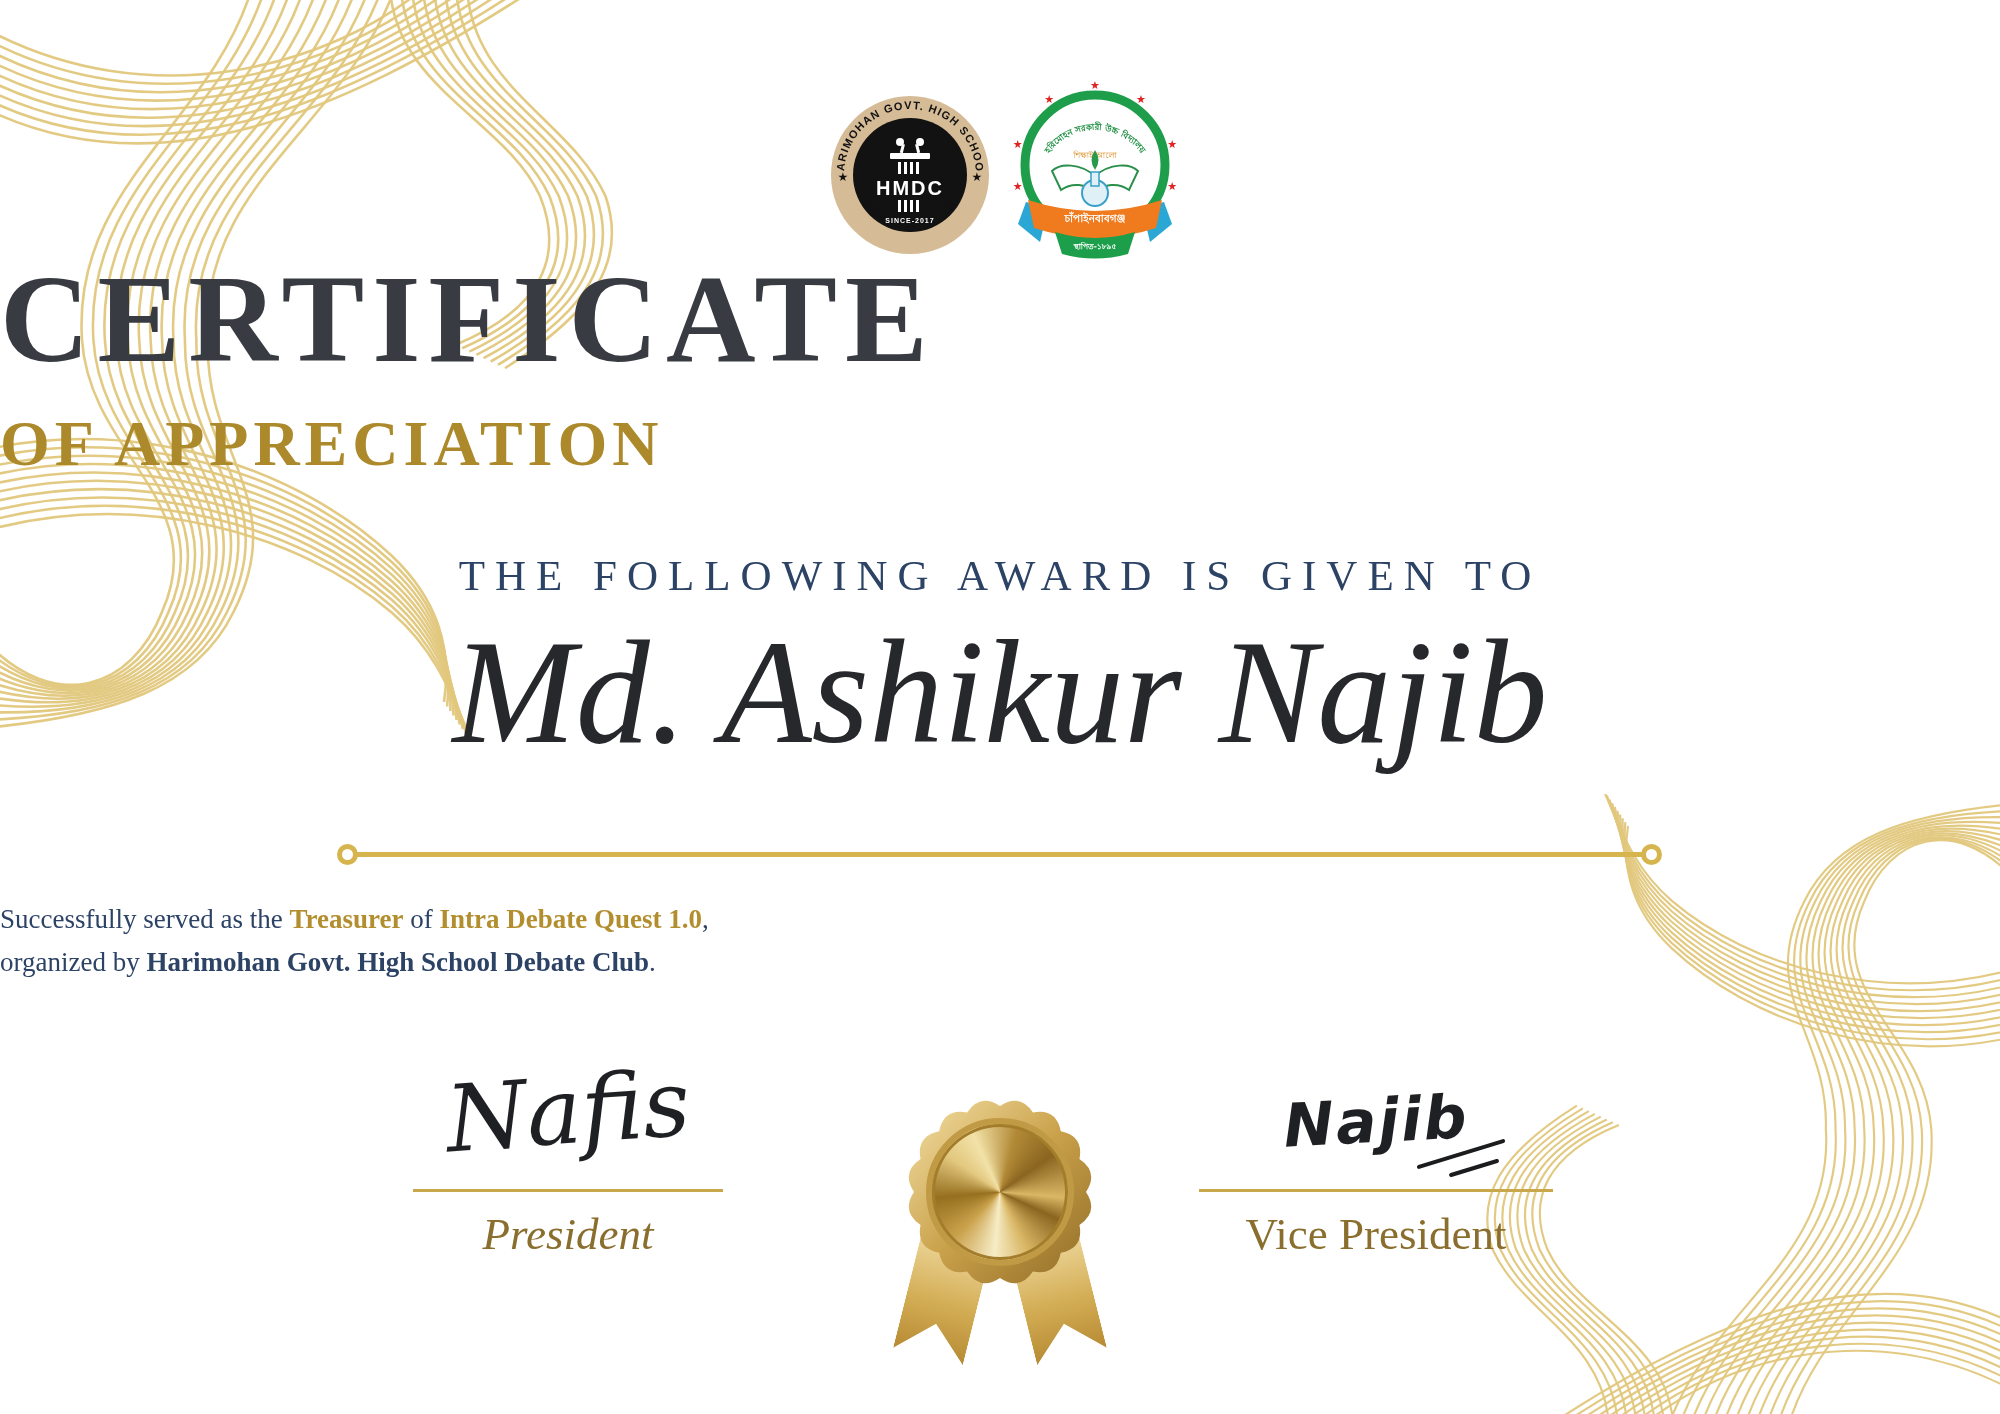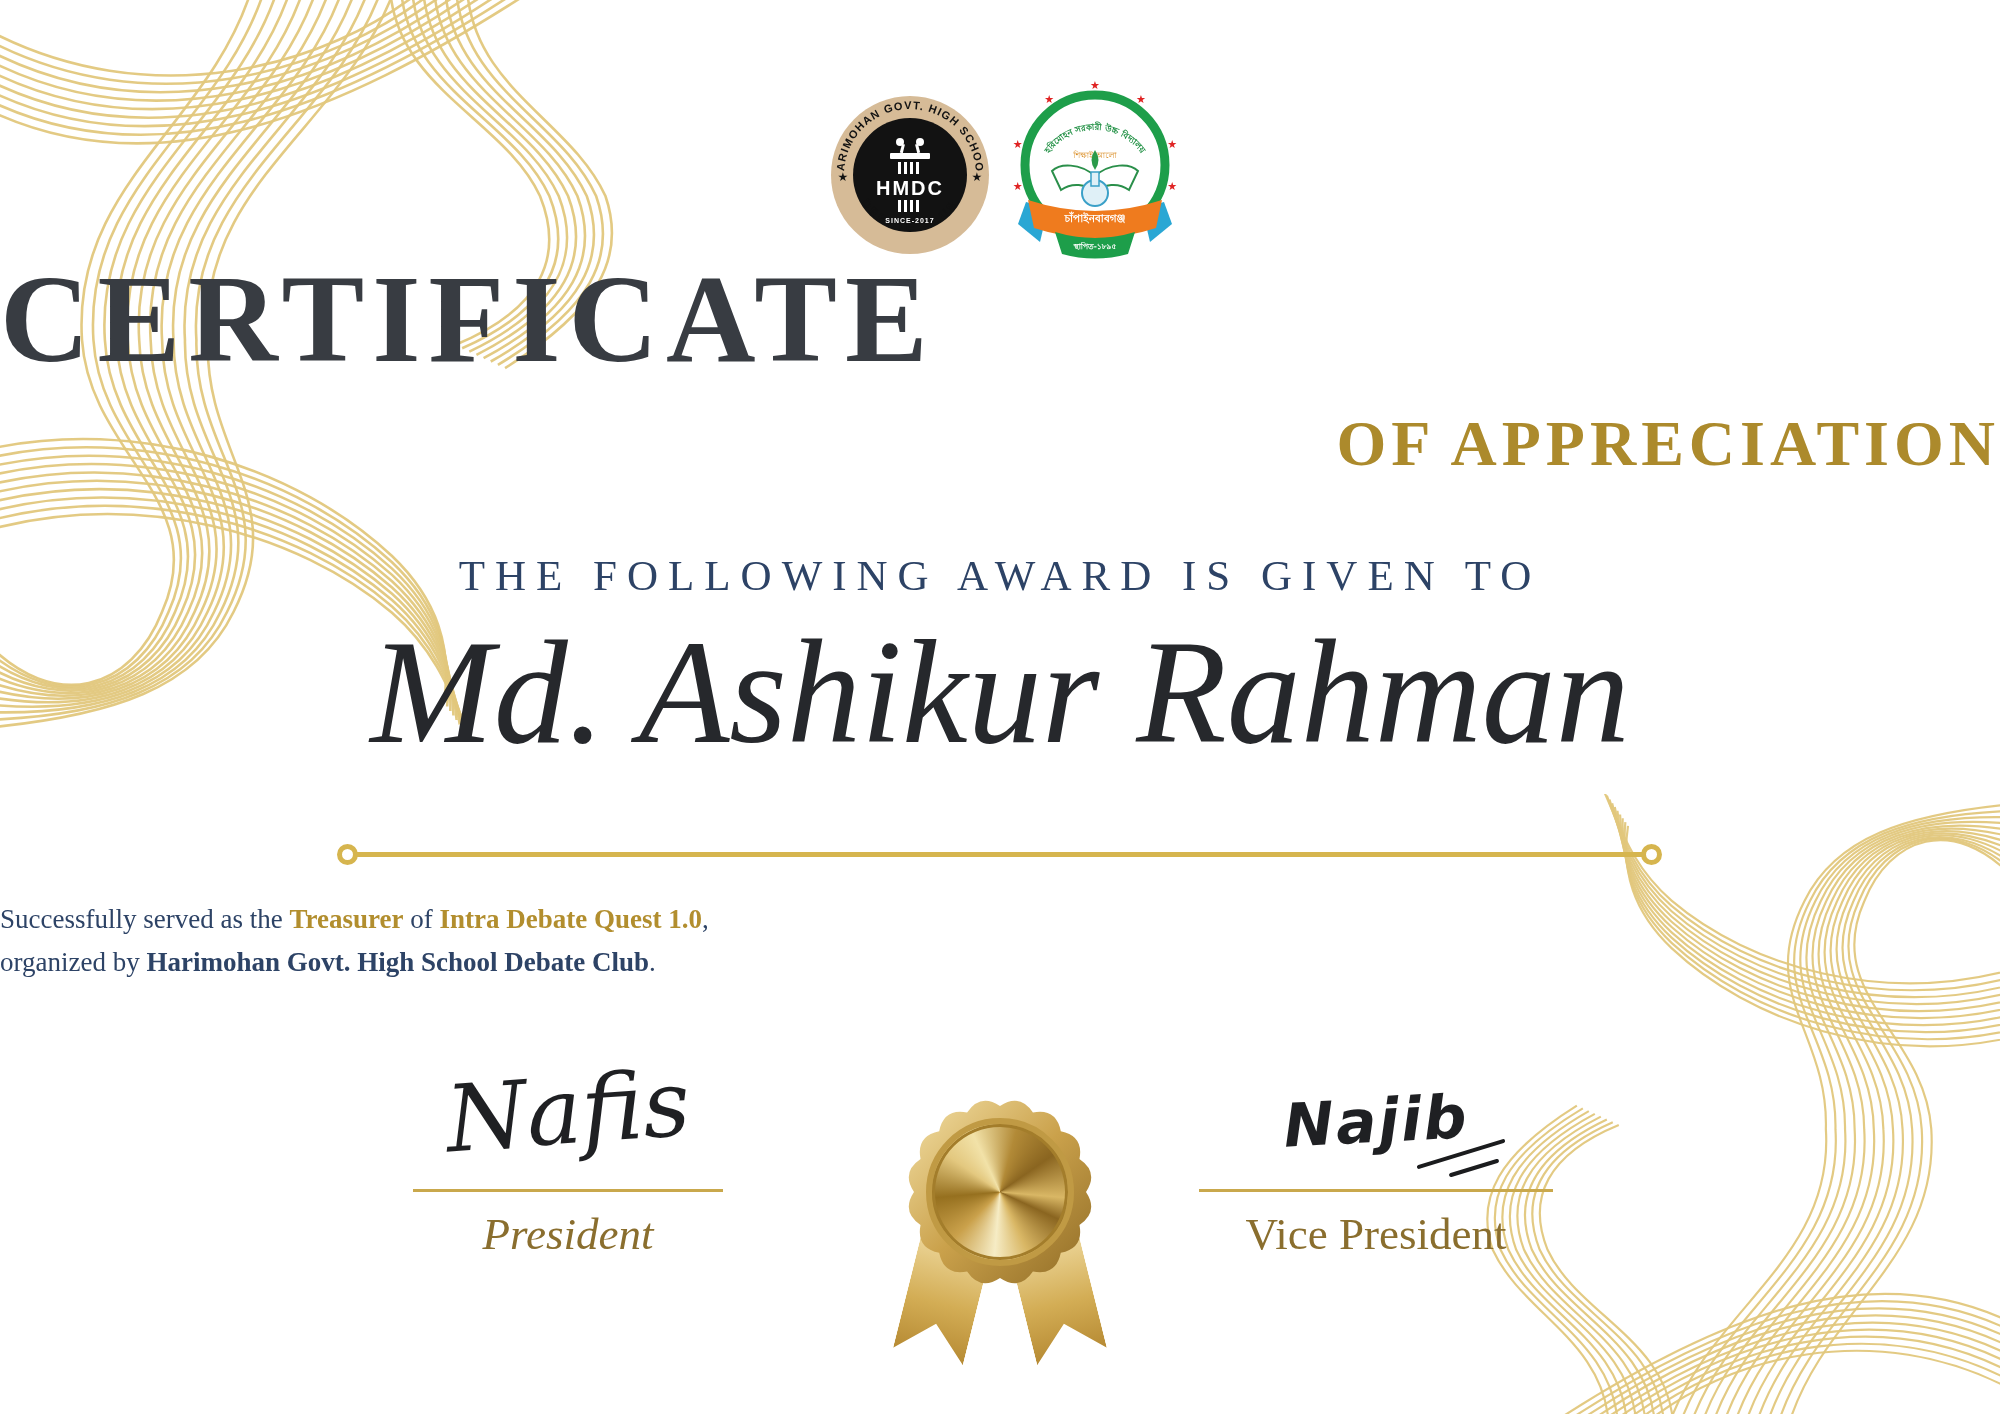--- a/index.html
+++ b/index.html
@@ -10,21 +10,21 @@
   .wave-svg path{fill:none;stroke:#e2c77c;stroke-width:2.6px;stroke-opacity:.95;}
   #waves-tl{top:0;left:0;}
   #waves-br{bottom:0;right:0;transform:rotate(180deg);}
   
   .logo{position:absolute;}
   #hmdc-logo{left:830px;top:95px;}
   #school-logo{left:1010px;top:80px;}
   
   .title{position:absolute;top:258px;left:0;width:100%;
          font-size:124px;font-weight:bold;letter-spacing:8px;color:#383c42;line-height:1;}
-  .subtitle{position:absolute;top:412px;left:0;width:100%;text-align:right;
+  .subtitle{position:absolute;top:412px;left:0;width:100%;text-align:left;
          font-size:64px;font-weight:bold;letter-spacing:5px;color:#ac8a2c;line-height:1;}
   .intro{position:absolute;top:554px;left:0;width:100%;text-align:center;
          font-size:43px;letter-spacing:10px;color:#2d4366;line-height:1;}
   .recipient{position:absolute;top:596px;left:0;width:100%;text-align:center;
          font-size:148px;font-style:italic;color:#26282c;line-height:1.3;
          font-family:"Liberation Serif", serif;}
   
   .divider{position:absolute;top:852px;left:356px;width:1288px;height:5px;background:#d6b54e;}
   .divider-ring{position:absolute;top:844px;width:11px;height:11px;border:5px solid #d6b54e;
          border-radius:50%;background:#fff;}
@@ -218,21 +218,21 @@
     <path d="M 18 120 Q 85 142 152 120 L 146 148 Q 85 168 24 148 Z" fill="#ef7b1e"></path>
     <text x="85" y="142" font-family="DejaVu Sans, sans-serif" font-size="10.5" font-weight="bold" fill="#ffffff" text-anchor="middle">চাঁপাইনবাবগঞ্জ</text>
     <path d="M 45 152 Q 85 164 125 152 L 118 174 Q 85 183 52 174 Z" fill="#1d9e4a"></path>
     <text x="85" y="169" font-family="DejaVu Sans, sans-serif" font-size="7.5" font-weight="bold" fill="#ffffff" text-anchor="middle">স্থাপিত-১৮৯৫</text>
   </svg>
 
   <div class="title">CERTIFICATE</div>
   <div class="subtitle">OF APPRECIATION</div>
   <div class="intro">THE FOLLOWING AWARD IS GIVEN TO</div>
 
-  <div class="recipient">Md. Ashikur Rahman</div>
+  <div class="recipient">Md. Ashikur Najib</div>
   <div class="divider"></div>
   <div class="divider-ring" id="ring-left"></div>
   <div class="divider-ring" id="ring-right"></div>
 
   <div class="statement">
     <div><span>Successfully served as the </span><span class="gold-bold">Treasurer</span><span> of </span><span class="gold-bold">Intra Debate Quest 1.0</span><span>,</span></div>
     <div><span>organized by </span><span class="navy-bold">Harimohan Govt. High School Debate Club</span><span>.</span></div>
   </div>
 
   <div class="sig-name" id="president-signature">Nafis</div>

